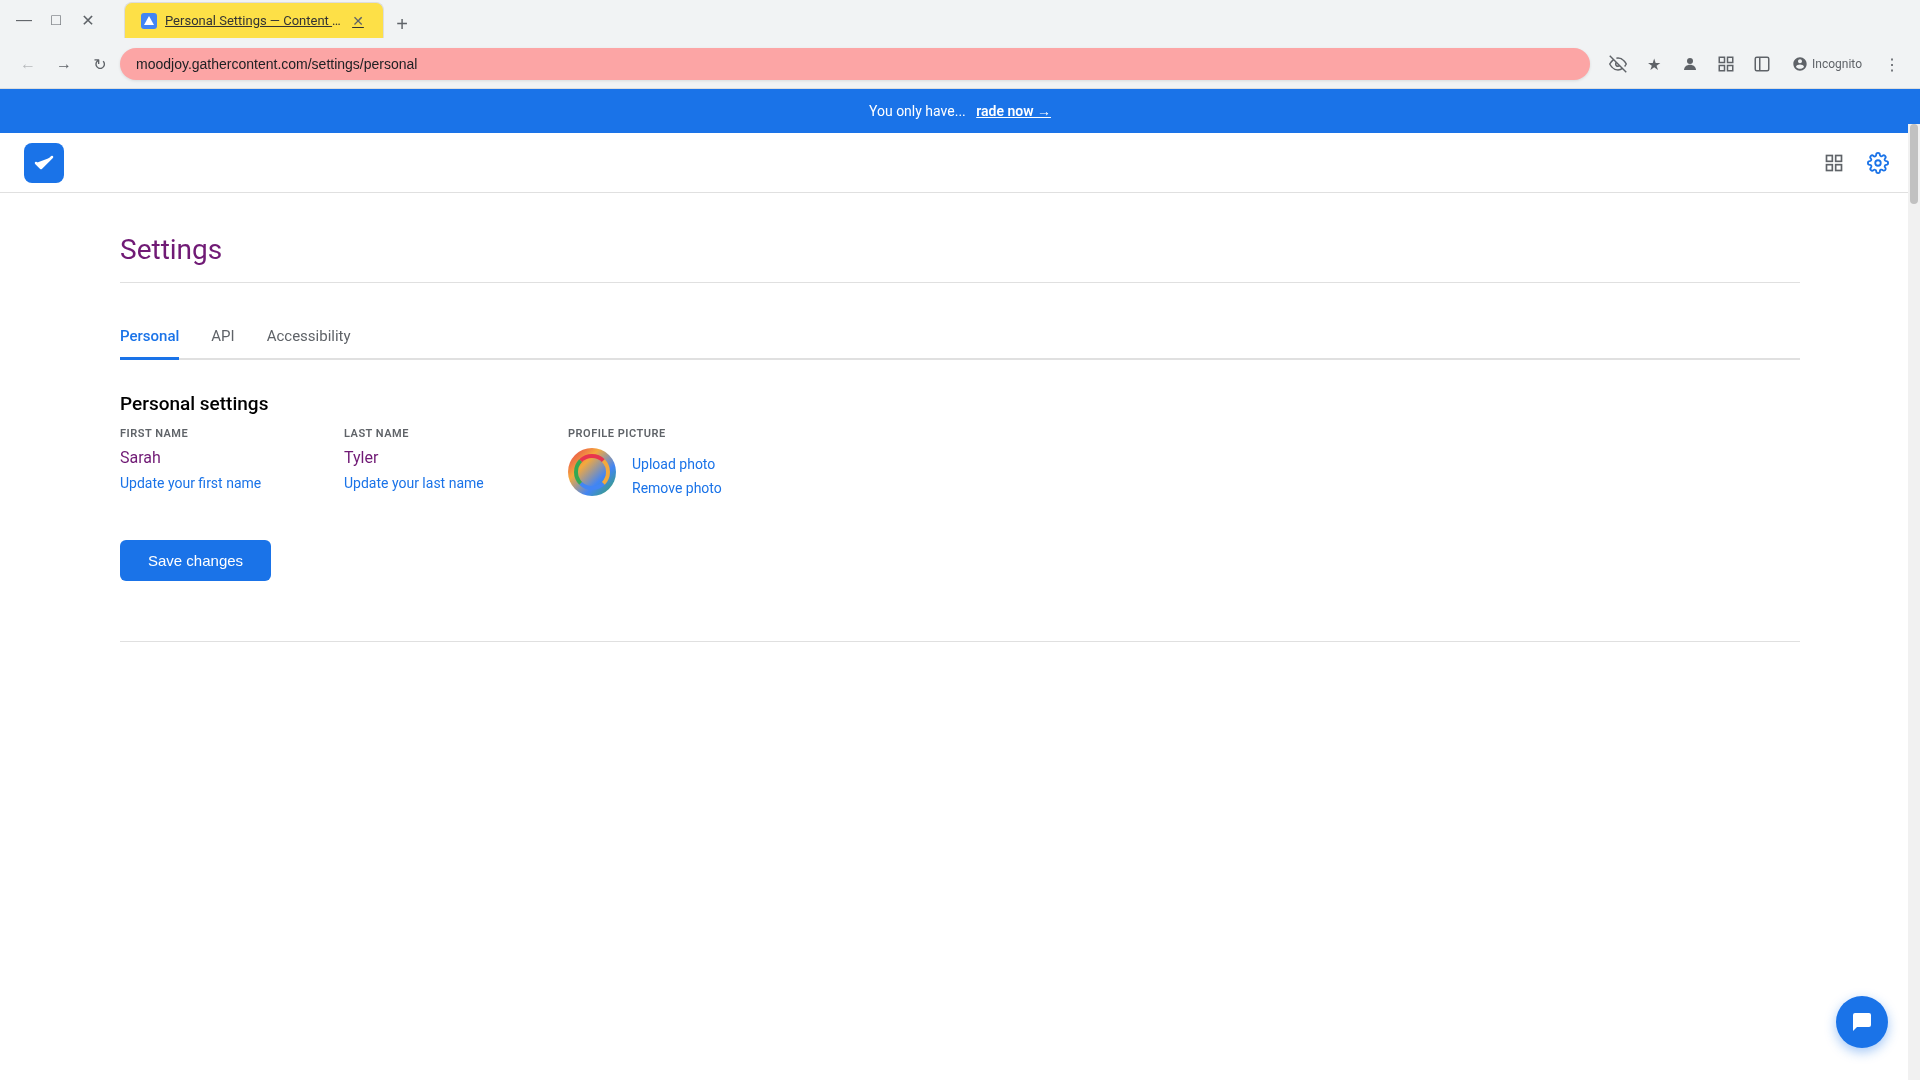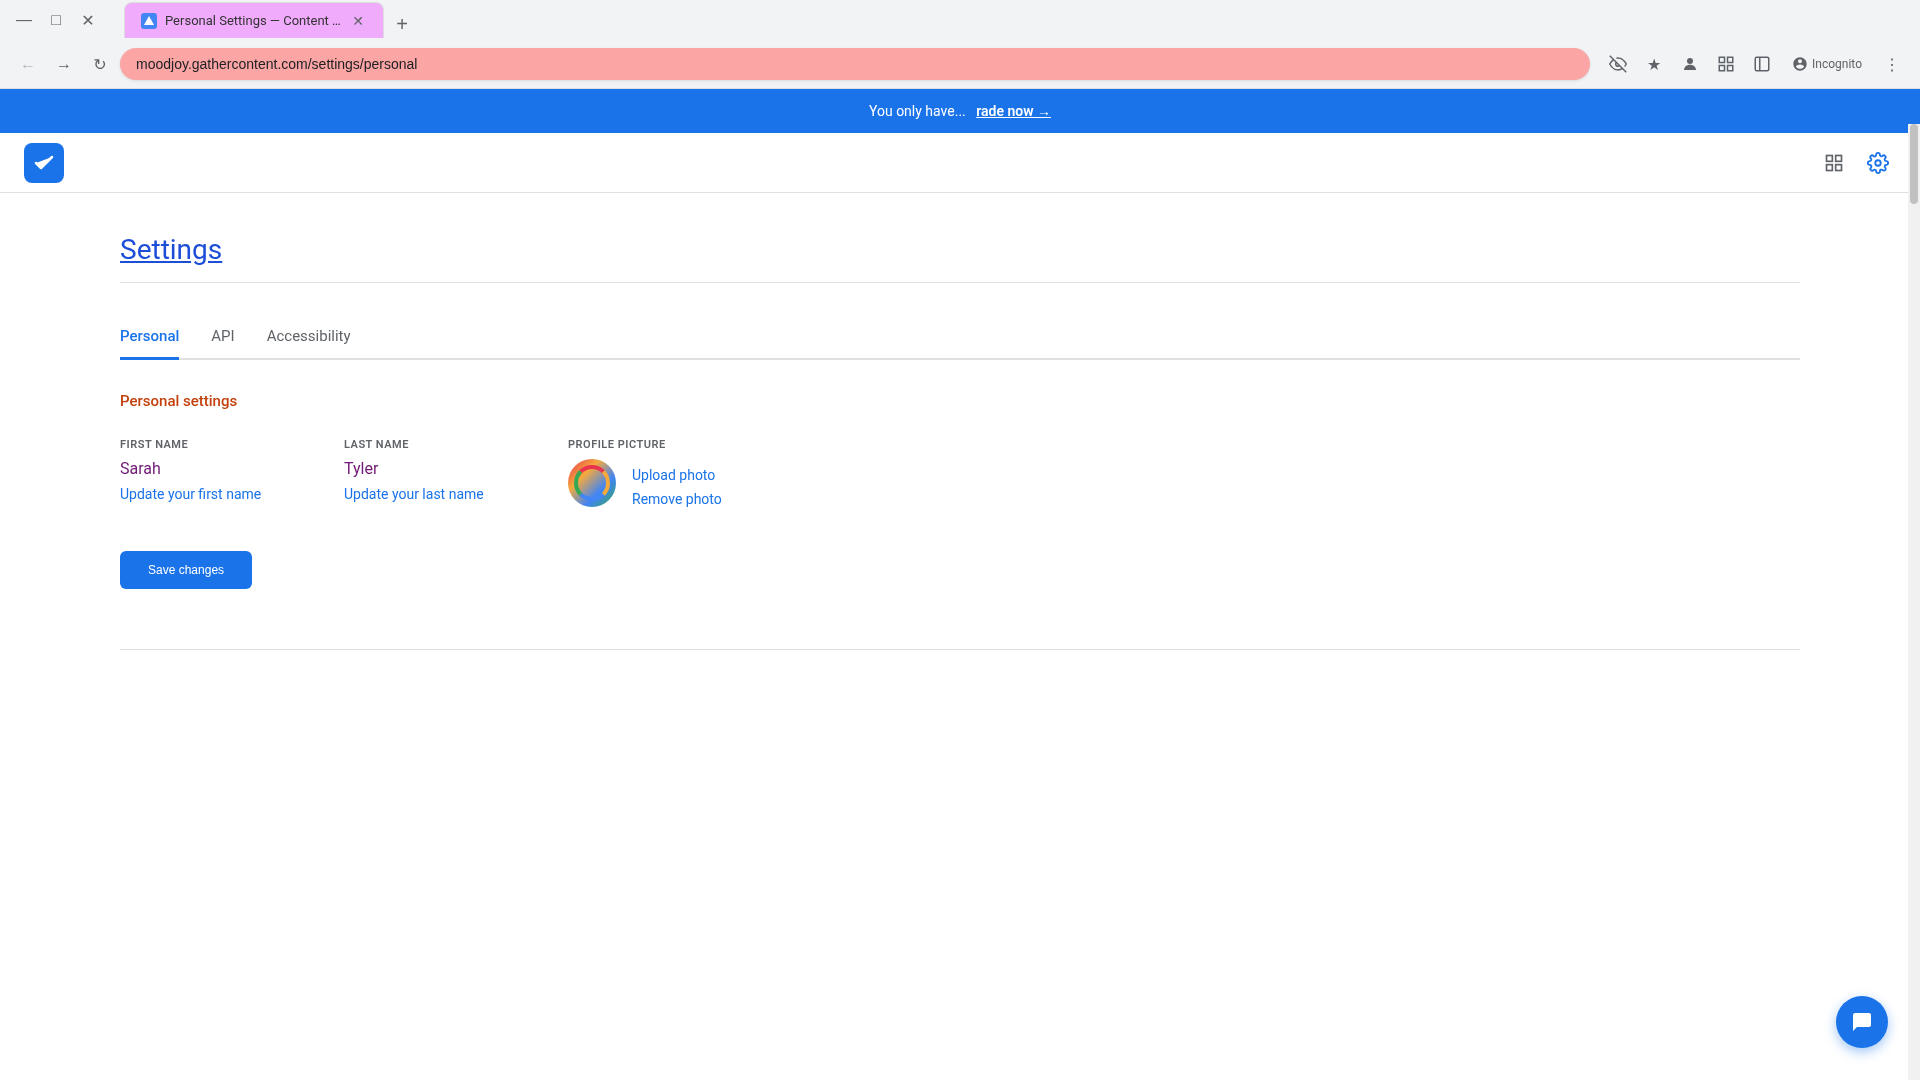--- a/index.html
+++ b/index.html
@@ -40,28 +40,29 @@
       align-items: flex-end;
       padding: 0 12px;
       height: 36px;
     }
     .tab {
       display: flex;
       align-items: center;
       gap: 8px;
       padding: 0 16px;
       height: 36px;
-      background: #f0abfc;
+      background: #fde047;
       border-radius: 8px 8px 0 0;
       border: 1px solid #ddd;
       border-bottom: none;
       font-size: 13px;
       color: #333;
       min-width: 200px;
       max-width: 260px;
+      text-decoration: underline;
     }
     .tab-favicon {
       width: 16px;
       height: 16px;
       background: #4285f4;
       border-radius: 3px;
       display: flex;
       align-items: center;
       justify-content: center;
     }
@@ -267,23 +268,22 @@
     .main-content {
       flex: 1;
       overflow-y: auto;
       padding: 40px 120px;
       background: #fff;
     }
 
     .page-title {
       font-size: 28px;
       font-weight: 400;
-      color: #1d4ed8;
+      color: #701a75;
       margin-bottom: 8px;
-      text-decoration: underline;
     }
     .title-divider {
       border: none;
       border-top: 1px solid #e0e0e0;
       margin: 16px 0 32px 0;
     }
 
     
     .tabs-nav {
       display: flex;
@@ -300,24 +300,24 @@
       margin-bottom: -2px;
       text-decoration: none;
     }
     .tab-item.active {
       color: #1a73e8;
       border-bottom-color: #1a73e8;
       font-weight: 500;
     }
 
     .section-title {
-      font-size: 15px;
+      font-size: 19px;
       font-weight: 500;
-      color: #c2410c;
-      margin-bottom: 28px;
+      color: #000000;
+      margin-bottom: 12px;
     }
 
     .form-grid {
       display: grid;
       grid-template-columns: 200px 200px auto;
       gap: 24px;
       margin-bottom: 44px;
     }
 
     .form-field-label {
@@ -373,21 +373,21 @@
       gap: 8px;
       padding-top: 4px;
     }
 
     .save-btn {
       background: #1a73e8;
       color: #fff;
       border: none;
       border-radius: 6px;
       padding: 12px 28px;
-      font-size: 12px;
+      font-size: 15px;
       font-weight: 500;
       cursor: pointer;
       margin-bottom: 48px;
     }
 
     .time-zone-title {
       font-size: 18px;
       font-weight: 500;
       color: #202124;
     }

